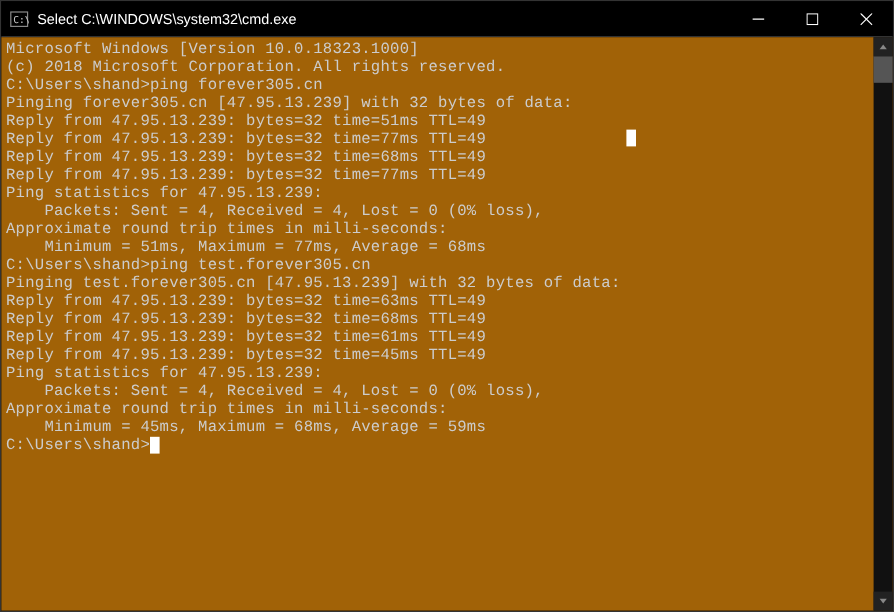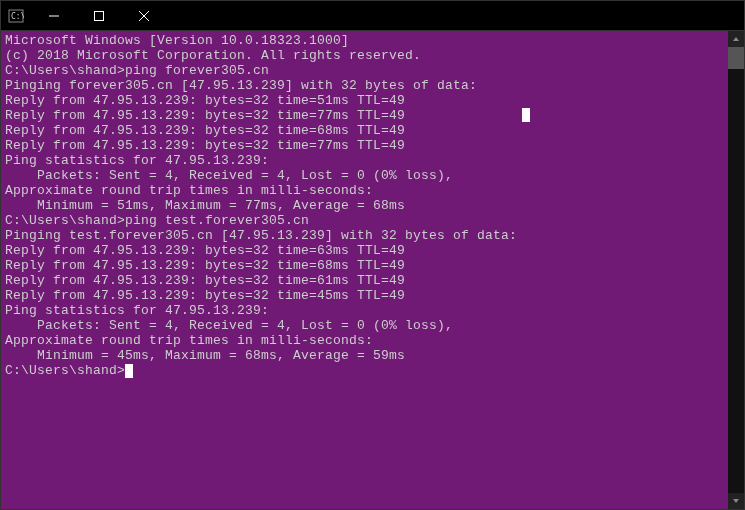--- a/index.html
+++ b/index.html
@@ -41,21 +41,21 @@
       height: 100%;
       display: flex;
       align-items: center;
       justify-content: center;
       color: #fff;
       font-family: 'Segoe UI', sans-serif;
     }
     .win-btn svg { stroke: #fff; stroke-width: 1; fill: none; }
     .terminal-body {
       position: relative;
-      background: #701a75;
+      background: #a16207;
       height: calc(100% - 30px);
       padding: 2px 4px;
       color: #ccc;
       line-height: 15px;
       white-space: pre;
       font-family: Consolas, 'Courier New', monospace;
       font-size: 13px;
       letter-spacing: 0.2px;
     }
     .scrollbar-track {
@@ -102,20 +102,21 @@
 </head>
 <body>
 
 <div class="titlebar">
   <span class="titlebar-icon">
     <svg viewBox="0 0 16 16">
         <rect x="1" y="2" width="14" height="12" fill="#000" stroke="#888"></rect>
         <text x="3" y="11" font-size="8" fill="#ccc" font-family="monospace">C:\</text>
       </svg>
   </span>
+  <span class="title-text">Select C:\WINDOWS\system32\cmd.exe</span>
   <div class="window-controls">
     <div class="win-btn">
       <svg width="10" height="10" viewBox="0 0 10 10">
           <line x1="0" y1="5" x2="10" y2="5"></line>
         </svg>
     </div>
     <div class="win-btn">
       <svg width="10" height="10" viewBox="0 0 10 10">
           <rect x="0.5" y="0.5" width="9" height="9"></rect>
         </svg>

